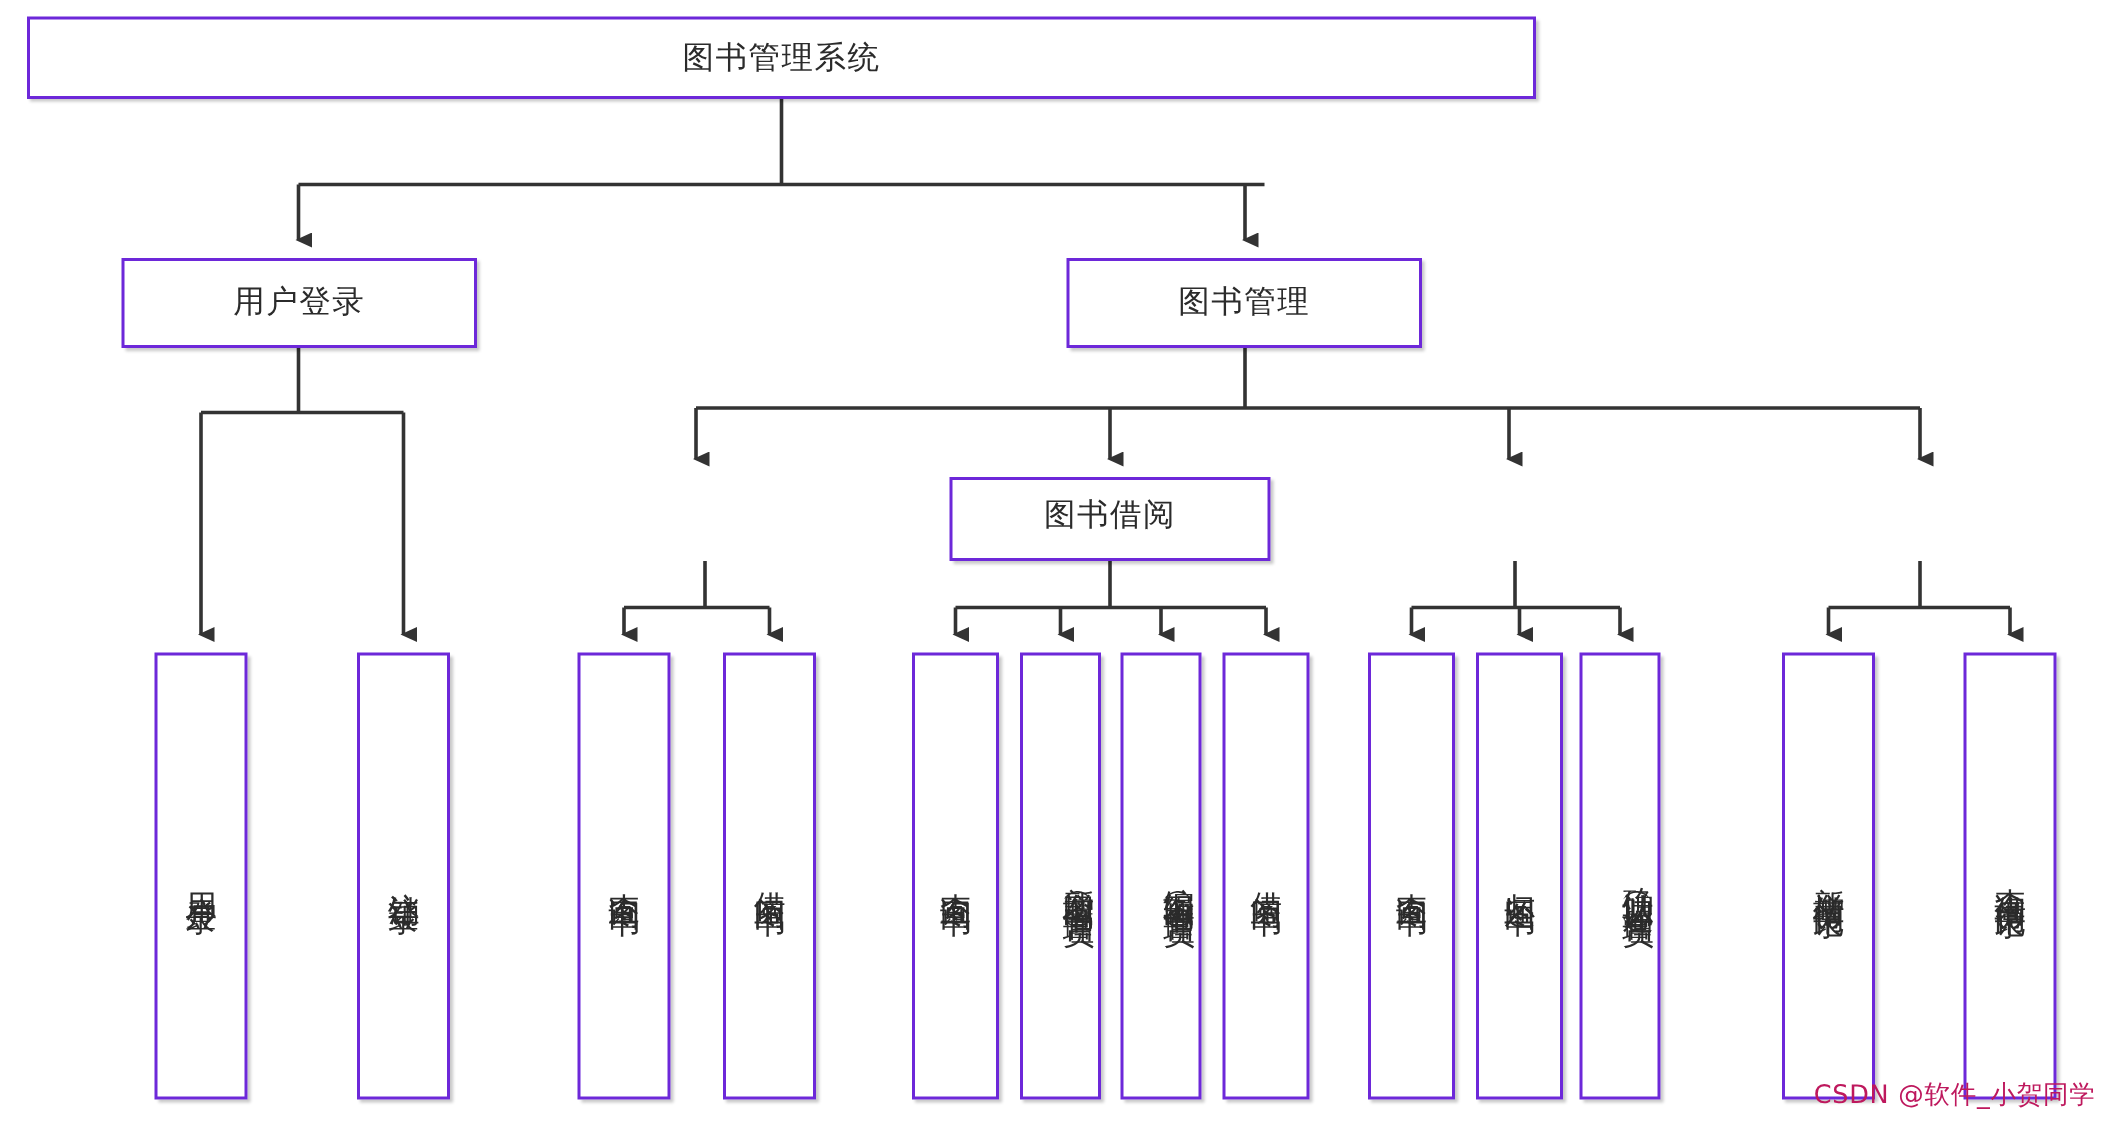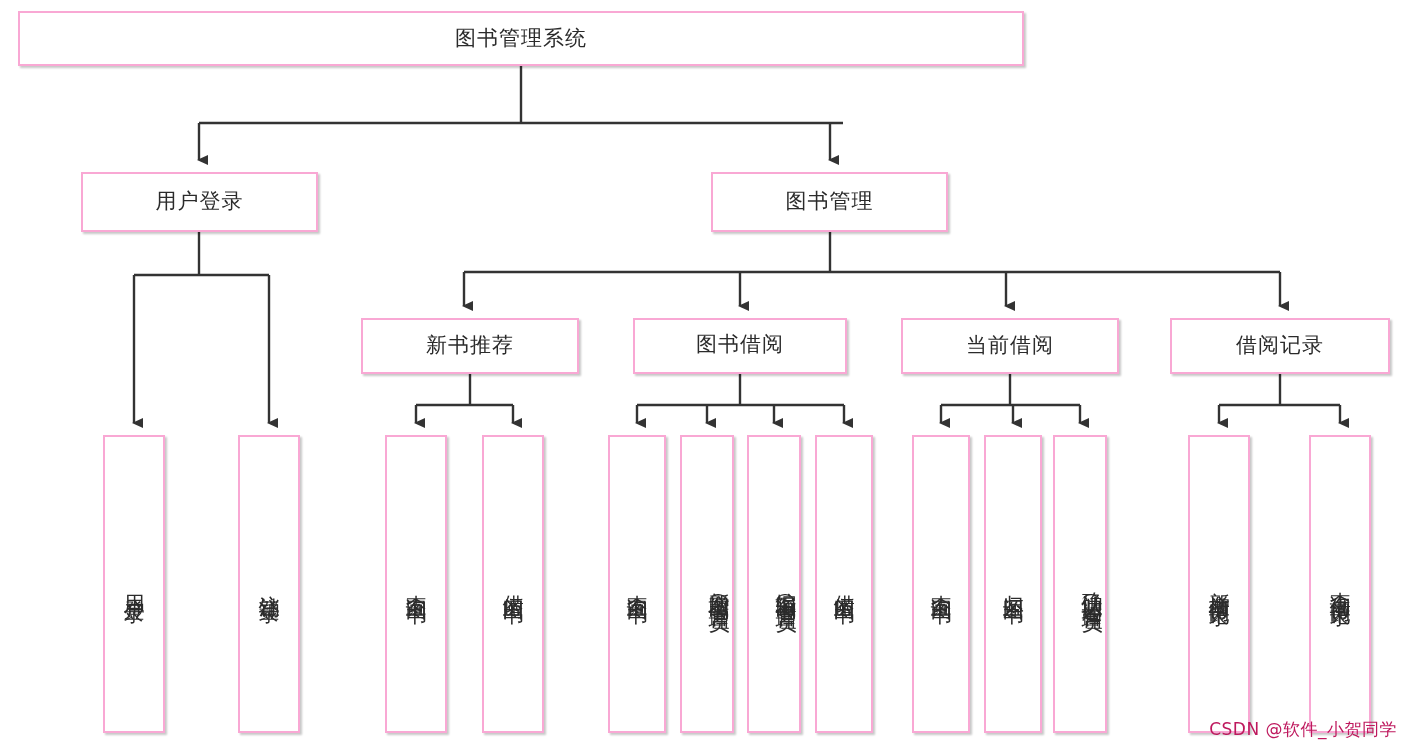--- a/index.html
+++ b/index.html
@@ -25,21 +25,21 @@
     left: 0;
     top: 0;
     width: 1405px;
     height: 747px;
     pointer-events: none;
   }
   .node {
     position: absolute;
     box-sizing: border-box;
     background: #ffffff;
-    border: 2px solid #f9a8d4;
+    border: 2px solid #6d28d9;
     box-shadow: 2px 2px 2px rgba(0,0,0,0.22);
     display: flex;
     align-items: center;
     justify-content: center;
     color: #2b2b2b;
     letter-spacing: 1px;
   }
   .node.horiz {
     font-size: 21px;
     line-height: 1.2;
@@ -133,35 +133,26 @@
   </div>
 
   <div class="node horiz" style="left:81px; top:172px; width:237px; height:60px;">
     <span>用户登录</span>
   </div>
 
   <div class="node horiz" style="left:711px; top:172px; width:237px; height:60px;">
     <span>图书管理</span>
   </div>
 
-  <div class="node horiz" style="left:361px; top:318px; width:218px; height:56px;">
-    <span>新书推荐</span>
-  </div>
 
   <div class="node horiz" style="left:633px; top:318px; width:214px; height:56px;font-family:Liberation Mono, monospace;">
     <span>图书借阅</span>
   </div>
 
-  <div class="node horiz" style="left:901px; top:318px; width:218px; height:56px;">
-    <span>当前借阅</span>
-  </div>
-
-  <div class="node horiz" style="left:1170px; top:318px; width:220px; height:56px;">
-    <span>借阅记录</span>
-  </div>
+
 
   <div class="node vert mid" style="left:103px; top:435px; width:62px; height:298px;">
     <span>用户登录</span>
   </div>
 
   <div class="node vert mid" style="left:238px; top:435px; width:62px; height:298px;">
     <span>注销登录</span>
   </div>
 
   <div class="node vert mid" style="left:385px; top:435px; width:62px; height:298px;">

